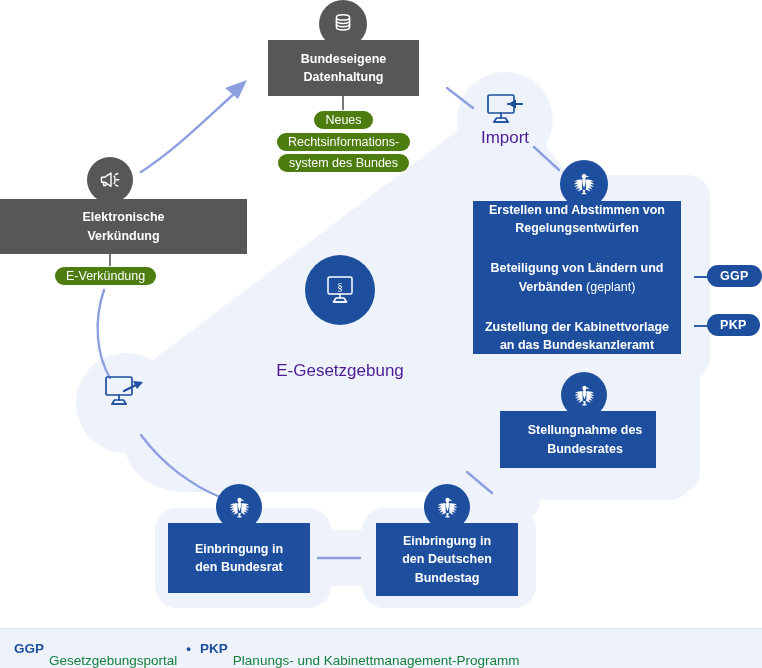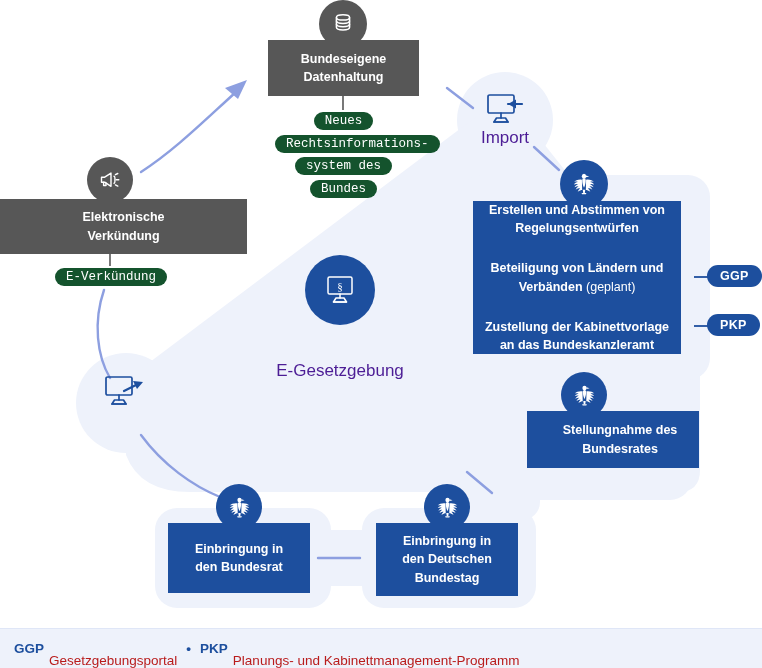--- a/index.html
+++ b/index.html
@@ -51,25 +51,24 @@
   
   .pill-multi{
     position:absolute;
     text-align:center;
     font-size:12.5px;
     line-height:1.72;
     color:#ffffff;
     width:max-content;
   }
   .pill-multi span{
-    background:#14532d;
+    background:#4d7c0f;
     border-radius:11px;
     padding:2px 11px;
     box-decoration-break:clone;
-    font-family:Liberation Mono, monospace;
     -webkit-box-decoration-break:clone;
   }
 
   
   .tag{
     position:absolute;
     background:#1d4f9e;color:#fff;
     border-radius:12px;
     font-size:12.5px;font-weight:bold;
     padding:4px 13px;
@@ -98,21 +97,21 @@
     background:#eef2fb;
     border-top:1px solid #dfe6f7;
     display:flex;align-items:center;
     padding-left:14px;
     box-sizing:border-box;
     font-size:13.5px;color:#2a4fa2;
     white-space:nowrap;
   }
   #legend b{color:#1d4f9e;font-weight:bold;}
   .legend-dot{margin:0 9px;color:#1d4f9e;font-weight:bold;}
-  .legend-desc{color:#b91c1c;margin-left:5px;margin-top:23px;}
+  .legend-desc{color:#15803d;margin-left:5px;margin-top:23px;}
 </style>
 </head>
 <body>
 
 <div id="stage">
 
   <svg id="bg-layer" viewBox="0 0 762 668" xmlns="http://www.w3.org/2000/svg">
 
     <g fill="#eef2fb">
 
@@ -266,21 +265,21 @@
         <ellipse cx="16" cy="7.2" rx="2.5" ry="2.9"></ellipse>
         <path d="M18.3 6.3 L22 7.4 L18.3 8.2 Z"></path>
         <path d="M16 9.5 c-1.2 0-2 1-2 2.2 0 2.3 .5 5.5 2 8.6 1.5-3.1 2-6.3 2-8.6 0-1.2-.8-2.2-2-2.2z"></path>
         <path d="M13.6 11 C10 10.4 6.6 11.4 4.4 13.6 c2-.5 3.4-.4 4.6.2 -1.8.3-3.4 1.3-4.6 2.9 1.9-.7 3.4-.8 4.7-.4 -1.7.7-3.1 1.9-4 3.5 1.9-1 3.4-1.3 4.7-1.1 -1.5 1-2.7 2.3-3.4 3.9 2-1.2 3.6-1.7 5-1.6 -1.2 1.1-2.1 2.4-2.6 3.9 2-1.4 3.7-2 5.1-2z"></path>
         <path d="M18.4 11 C22 10.4 25.4 11.4 27.6 13.6 c-2-.5-3.4-.4-4.6.2 1.8.3 3.4 1.3 4.6 2.9 -1.9-.7-3.4-.8-4.7-.4 1.7.7 3.1 1.9 4 3.5 -1.9-1-3.4-1.3-4.7-1.1 1.5 1 2.7 2.3 3.4 3.9 -2-1.2-3.6-1.7-5-1.6 1.2 1.1 2.1 2.4 2.6 3.9 -2-1.4-3.7-2-5.1-2z"></path>
         <path d="M14.6 22.5h2.8l-.5 4h-1.8z"></path>
         <path d="M13.2 26.4h5.6l-.6 1.4h-4.4z"></path>
       </g>
     </svg>
   </div>
-  <div class="node bluebox" style="left:527px;top:411px;width:172px;height:57px;padding-left:24px;">
+  <div class="node bluebox" style="left:500px;top:411px;width:156px;height:57px;padding-left:24px;">
     <div>Stellungnahme des</div>
     <div>Bundesrates</div>
   </div>
 
   <div class="circ circ-blue" style="left:216px;top:484px;width:46px;height:46px;">
     <svg width="27" height="27" viewBox="0 0 32 32">
       <g fill="#ffffff">
         <ellipse cx="16" cy="7.2" rx="2.5" ry="2.9"></ellipse>
         <path d="M18.3 6.3 L22 7.4 L18.3 8.2 Z"></path>
         <path d="M16 9.5 c-1.2 0-2 1-2 2.2 0 2.3 .5 5.5 2 8.6 1.5-3.1 2-6.3 2-8.6 0-1.2-.8-2.2-2-2.2z"></path>

